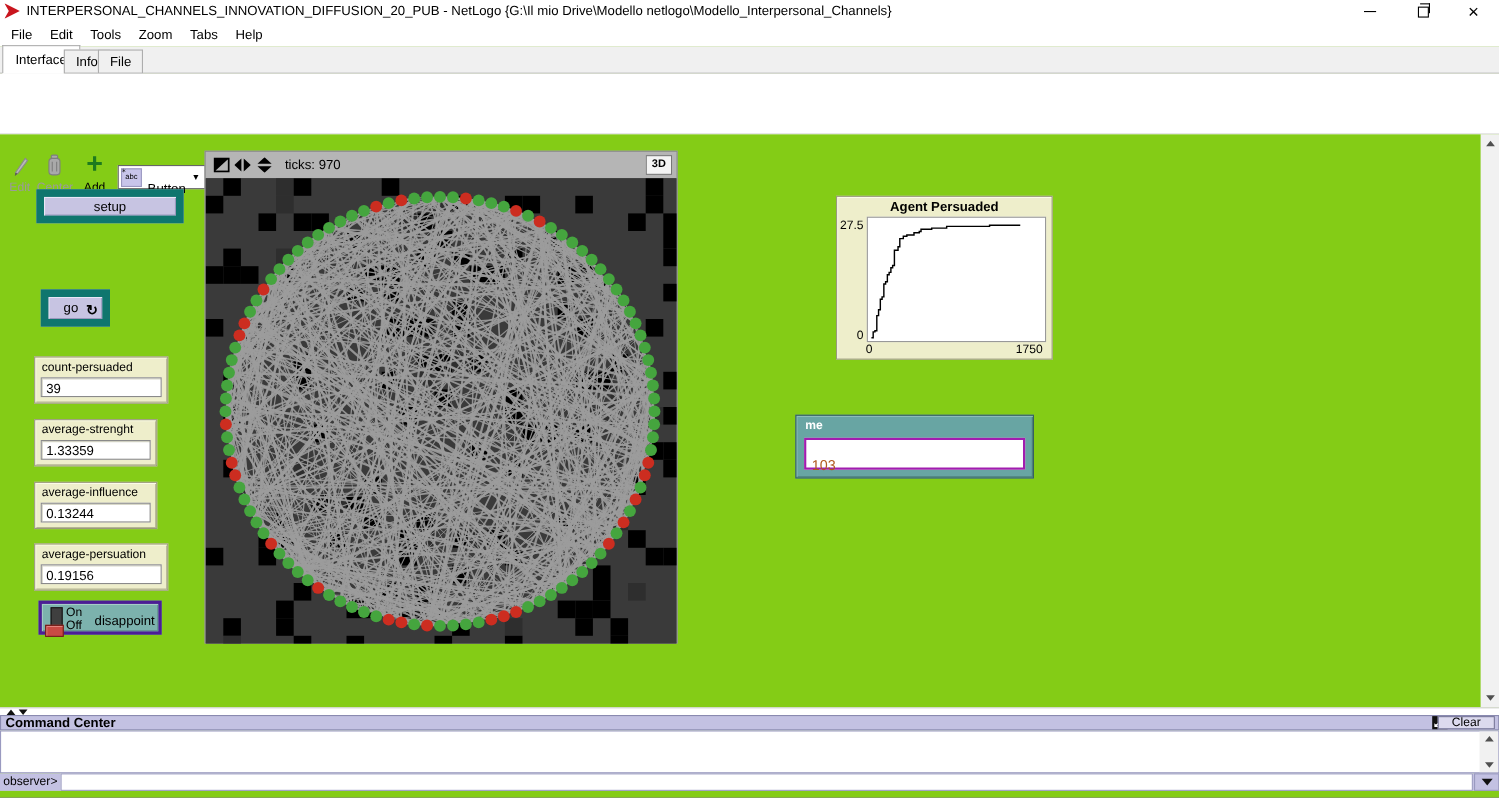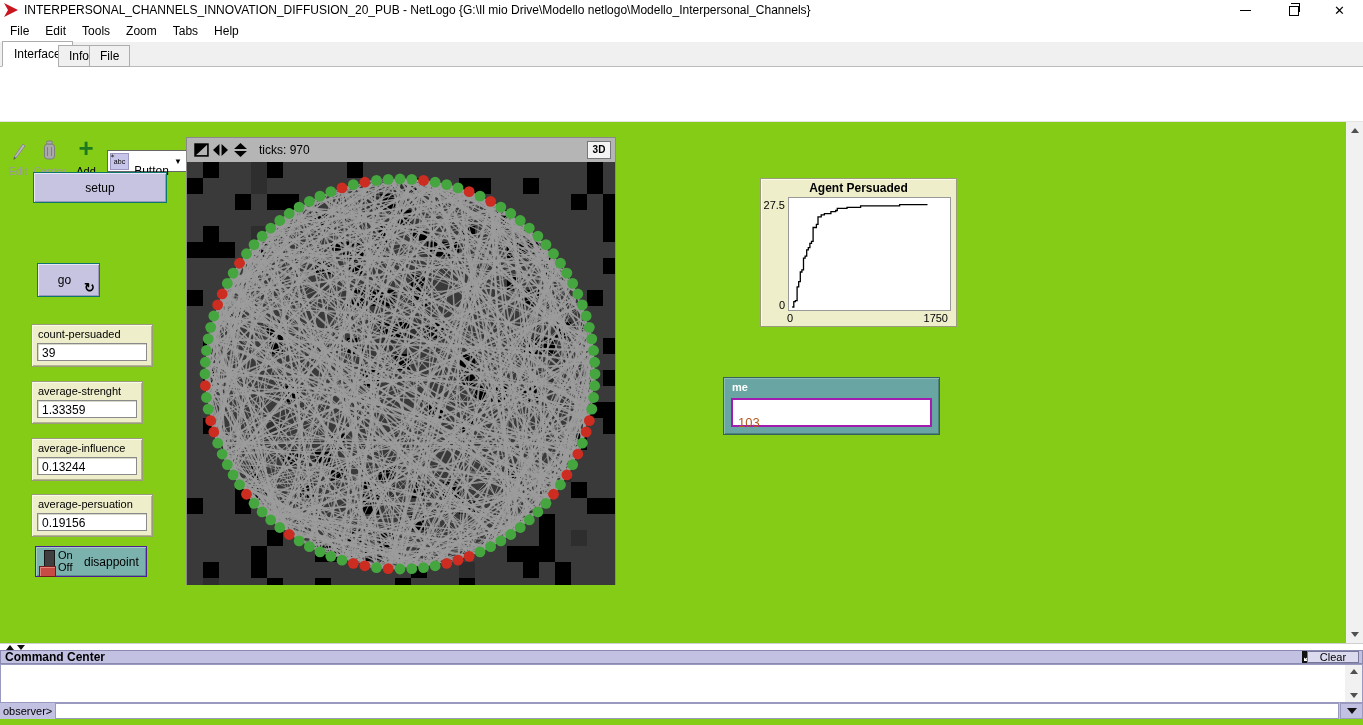--- a/index.html
+++ b/index.html
@@ -43,31 +43,31 @@
   .combo{position:absolute;left:413px;top:96px;width:78px;height:21px;background:#f2f2f2;border:1px solid #adadad;box-sizing:border-box;display:flex;align-items:center;}
   .combo-text{flex:1;padding-left:6px;font-size:12px;}
   .combo-caret{font-size:9px;color:#444;margin-right:5px;}
   .settings-btn{position:absolute;left:527px;top:84px;width:76px;height:22px;background:#f0f0f0;border:1px solid #adadad;box-sizing:border-box;text-align:center;line-height:20px;font-size:12px;}
   
   .sb-v{position:absolute;left:1346px;top:122px;width:17px;height:521px;background:#f1f1f1;}
   .sb-btn{position:absolute;left:0;width:17px;height:17px;display:flex;align-items:center;justify-content:center;}
   .tri-up{width:0;height:0;border-left:4px solid transparent;border-right:4px solid transparent;border-bottom:5px solid #505050;}
   .tri-down{width:0;height:0;border-left:4px solid transparent;border-right:4px solid transparent;border-top:5px solid #505050;}
   
-  .nl-button{position:absolute;background:var(--button_bg);border:1px solid #0f766e;
+  .nl-button{position:absolute;background:var(--button_bg);border:7px solid #0f766e;
      box-shadow:inset 1px 1px 0 #e9e7f6, inset -1px -1px 0 #9a98bd;
      display:flex;align-items:center;justify-content:center;font-size:12px;box-sizing:border-box;}
   .forever-ico{position:absolute;right:4px;bottom:2px;font-size:13px;font-weight:bold;line-height:13px;}
   .monitor{position:absolute;background:var(--monitor_bg);border:1px solid #9a9a7c;
      box-shadow:inset 1px 1px 0 #fbfbe9, inset -1px -1px 0 #b5b593;box-sizing:border-box;}
   .monitor .mname{position:absolute;left:6px;top:3px;font-size:11px;}
   .monitor .mval{position:absolute;left:5px;right:5px;top:18px;bottom:5px;background:#fff;
      border:1px solid #8a8a8a;box-shadow:inset 1px 1px 0 #d8d8c8;font-size:12px;padding:2px 0 0 4px;box-sizing:border-box;}
   .nl-switch{position:absolute;left:35px;top:546px;width:112px;height:31px;background:var(--switch_bg);
-     border:1px solid #4c1d95;box-shadow:inset 1px 1px 0 #a7ccc8, inset -1px -1px 0 #5d8d88;box-sizing:border-box;}
+     border:3px solid #4c1d95;box-shadow:inset 1px 1px 0 #a7ccc8, inset -1px -1px 0 #5d8d88;box-sizing:border-box;}
   .sw-track{position:absolute;left:8px;top:3px;width:9px;height:23px;background:#3f3f3f;border:1px solid #161616;}
   .sw-knob{position:absolute;left:3px;top:19px;width:15px;height:9px;background:#c84a44;border:1px solid #6f1d19;box-shadow:inset 1px 1px 0 #e2837e;}
   .sw-on{position:absolute;left:22px;top:2px;font-size:11px;}
   .sw-off{position:absolute;left:22px;top:14px;font-size:11px;}
   .sw-lbl{position:absolute;left:48px;top:8px;font-size:12px;}
   .nl-input{position:absolute;left:723px;top:377px;width:217px;height:58px;background:var(--input_bg);
      border:1px solid #37615f;box-shadow:inset 1px 1px 0 #8cbcba, inset -1px -1px 0 #4e807d;box-sizing:border-box;}
   .nl-input .iname{position:absolute;left:8px;top:3px;font-size:11px;font-weight:bold;color:#fff;}
   .nl-input .ival{position:absolute;left:7px;right:7px;top:20px;bottom:7px;background:#fff;border:2px solid #a21caf;
      font-size:13px;color:#b0591f;padding:15px 0 0 5px;box-sizing:border-box;}

